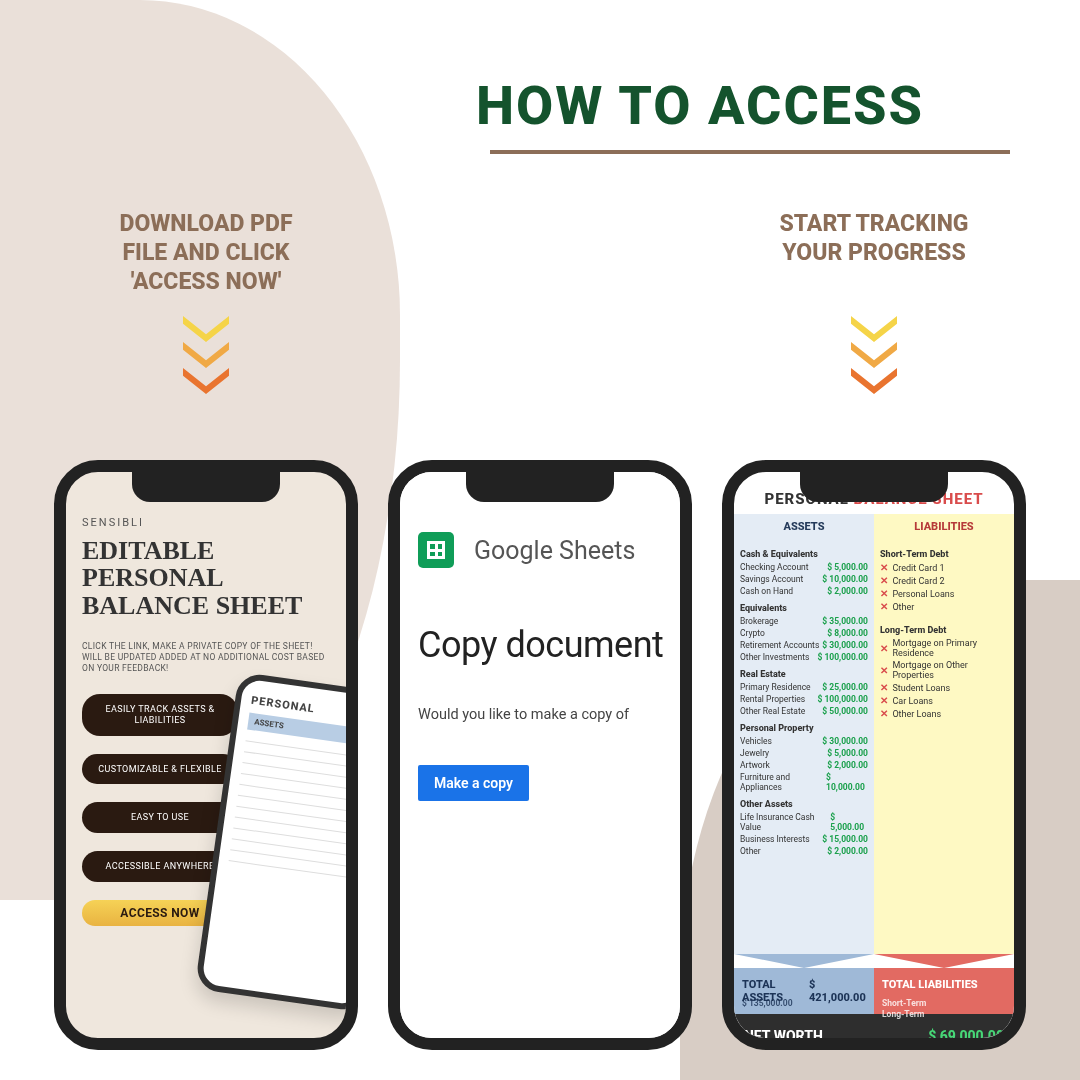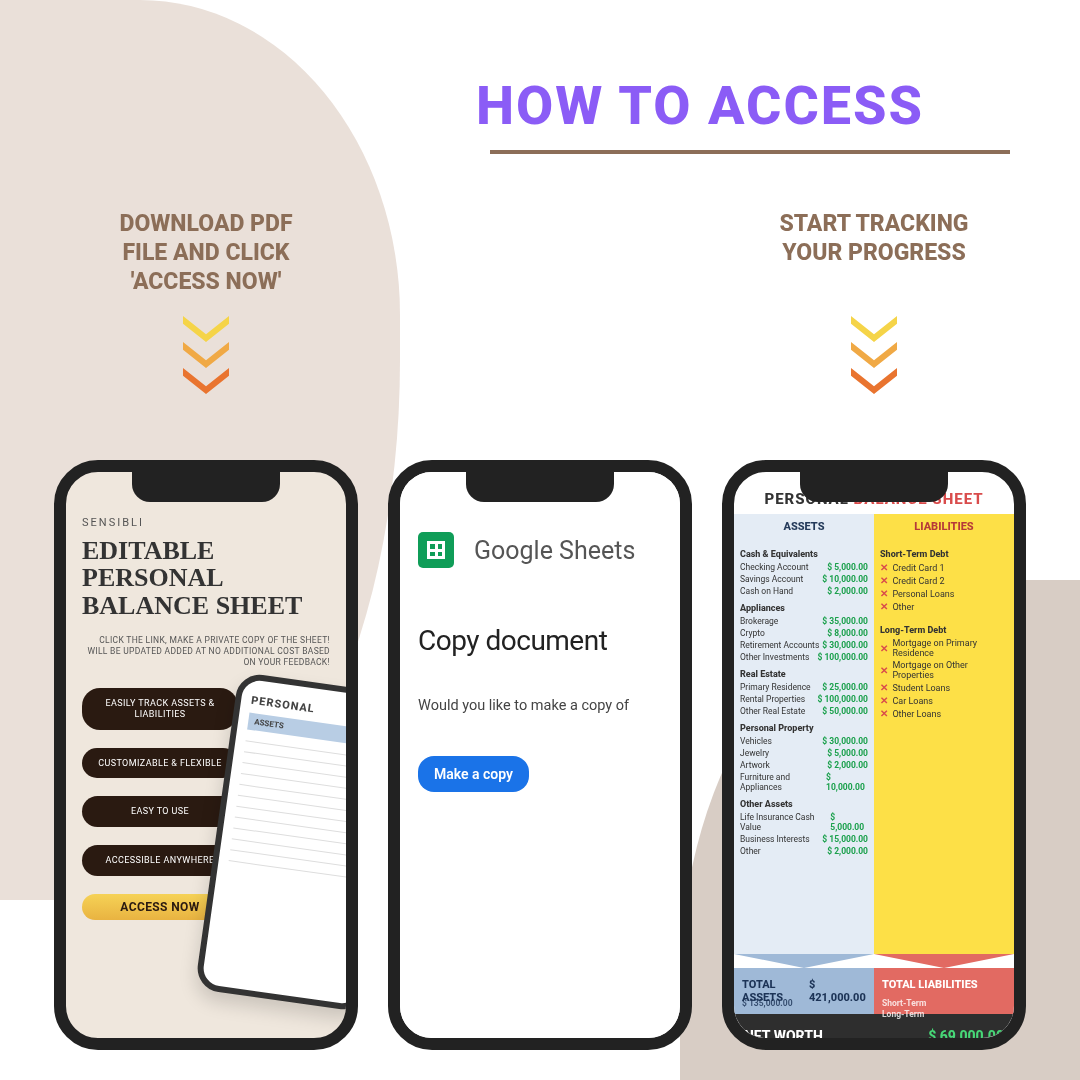--- a/index.html
+++ b/index.html
@@ -27,21 +27,21 @@
     border-radius: 55% 0 0 0 / 65% 0 0 0;
     z-index: 0;
   }
   .title {
     position: absolute;
     top: 74px; left: 360px; right: 40px;
     text-align: center;
     font-size: 54px;
     font-weight: 800;
     letter-spacing: 2px;
-    color: #8b5cf6;
+    color: #14532d;
     z-index: 2;
   }
   .title-underline {
     position: absolute;
     top: 150px; right: 70px;
     width: 520px; height: 4px;
     background: #8c6e58;
     z-index: 2;
   }
   .steps {
@@ -91,21 +91,21 @@
     width: 148px; height: 30px;
     background: #222; border-radius: 0 0 18px 18px;
     z-index: 5;
   }
 
   
   .p1 { background: #efe7dd; }
   .p1-wrap { position: absolute; inset: 0; padding: 44px 16px 16px 16px; }
   .p1-brand { font-size: 11px; letter-spacing: 2px; color: #555; }
   .p1-title { font-family: Georgia, serif; font-size: 26px; font-weight: 600; color: #333; line-height: 1.05; margin-top: 8px; }
-  .p1-desc { font-size: 8.5px; color: #555; margin-top: 16px; line-height: 1.3; letter-spacing: .3px; text-align: right; }
+  .p1-desc { font-size: 8.5px; color: #555; margin-top: 22px; line-height: 1.3; letter-spacing: .3px; }
   .p1-pill-col { margin-top: 20px; display: flex; flex-direction: column; gap: 18px; width: 156px; }
   .pill { background: #2a1a11; color: #fff; font-size: 9px; text-align: center; padding: 10px 8px; border-radius: 18px; line-height: 1.2; letter-spacing: .4px; }
   .pill.gold { background: linear-gradient(180deg,#f6d256,#e9b341); color: #2a1a11; font-weight: 700; font-size: 12px; padding: 6px 8px; }
   .p1-ghost {
     position: absolute; top: 210px; right: -40px;
     width: 170px; height: 320px;
     background: #fff; border: 6px solid #333; border-radius: 24px;
     transform: rotate(8deg);
     box-shadow: 0 10px 18px rgba(0,0,0,.15);
     padding: 14px 10px 10px 10px;
@@ -123,32 +123,32 @@
     content: ""; position: absolute; left: 9px; top: 9px; width: 18px; height: 18px;
     background:
       linear-gradient(#fff,#fff) left top/18px 3px no-repeat,
       linear-gradient(#fff,#fff) left 8px/18px 3px no-repeat,
       linear-gradient(#fff,#fff) left bottom/18px 3px no-repeat,
       linear-gradient(#fff,#fff) left top/3px 18px no-repeat,
       linear-gradient(#fff,#fff) 8px top/3px 18px no-repeat,
       linear-gradient(#fff,#fff) right top/3px 18px no-repeat;
   }
   .g-name { font-size: 25px; color: #555; }
-  .p2-h { font-size: 28px; color: #222; margin-top: 56px; letter-spacing: -.5px; }
+  .p2-h { font-size: 36px; color: #222; margin-top: 56px; letter-spacing: -.5px; }
   .p2-q { font-size: 14.5px; color: #444; margin-top: 40px; }
-  .p2-btn { display: inline-block; margin-top: 42px; background: #1a73e8; color: #fff; font-size: 14px; font-weight: 600; padding: 10px 16px; border-radius: 16px; }
+  .p2-btn { display: inline-block; margin-top: 42px; background: #1a73e8; color: #fff; font-size: 14px; font-weight: 600; padding: 10px 16px; border-radius: 2px; }
 
   
   .p3-wrap { position: absolute; inset: 0; padding: 18px 0 0 0; font-size: 9px; color: #333; }
   .p3-title { font-weight: 800; text-align: center; letter-spacing: 1px; font-size: 15px; padding: 0 8px; white-space: nowrap; overflow: hidden; }
   .p3-title .red { color: #d94c4c; }
   .p3-cols { display: flex; margin-top: 6px; height: 440px; }
   .p3-col { flex: 1; padding: 0 6px; position: relative; }
   .p3-col.assets { background: #e4ecf5; }
-  .p3-col.liab   { background: #fde047; }
+  .p3-col.liab   { background: #fef9c3; }
   .col-head { text-align: center; font-weight: 800; font-size: 11px; padding: 6px 0 10px; color: #243a5a; }
   .col-head.red { color: #b63a39; }
   .item { display: flex; justify-content: space-between; font-size: 8.5px; padding: 1px 0; }
   .item .dollar { color: #1aa04c; font-weight: 700; }
   .xline { display: flex; align-items: center; gap: 4px; font-size: 9px; padding: 1px 0; }
   .xline .xicon { color: #d94c4c; font-weight: 900; font-size: 10px; }
   .sect { font-weight: 800; font-size: 9px; margin-top: 6px; margin-bottom: 2px; }
   .tot-row { display: flex; margin-top: 0; }
   .tot { flex: 1; padding: 10px 8px; font-weight: 800; font-size: 11px; position: relative; }
   .tot.assets { background: #9fb9d7; color: #1c3356; display: flex; justify-content: space-between; }
@@ -263,21 +263,21 @@
               </div>
               <div class="item">
                 <span>Savings Account</span>
                 <span class="dollar">$  10,000.00</span>
               </div>
               <div class="item">
                 <span>Cash on Hand</span>
                 <span class="dollar">$  2,000.00</span>
               </div>
             </div>
-          <div class="sect">Appliances</div>
+          <div class="sect">Equivalents</div>
           <div id="sec-inv">
               <div class="item">
                 <span>Brokerage</span>
                 <span class="dollar">$  35,000.00</span>
               </div>
               <div class="item">
                 <span>Crypto</span>
                 <span class="dollar">$  8,000.00</span>
               </div>
               <div class="item">

